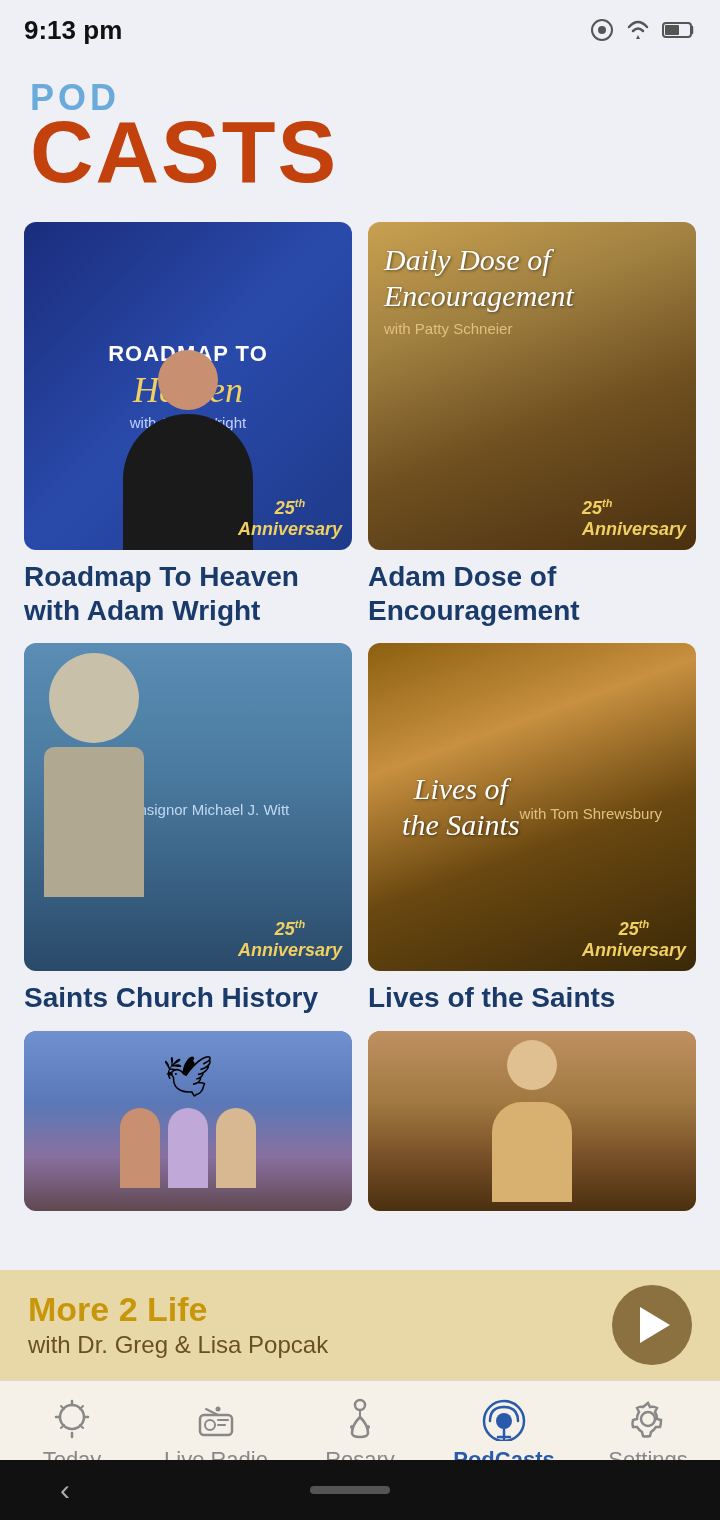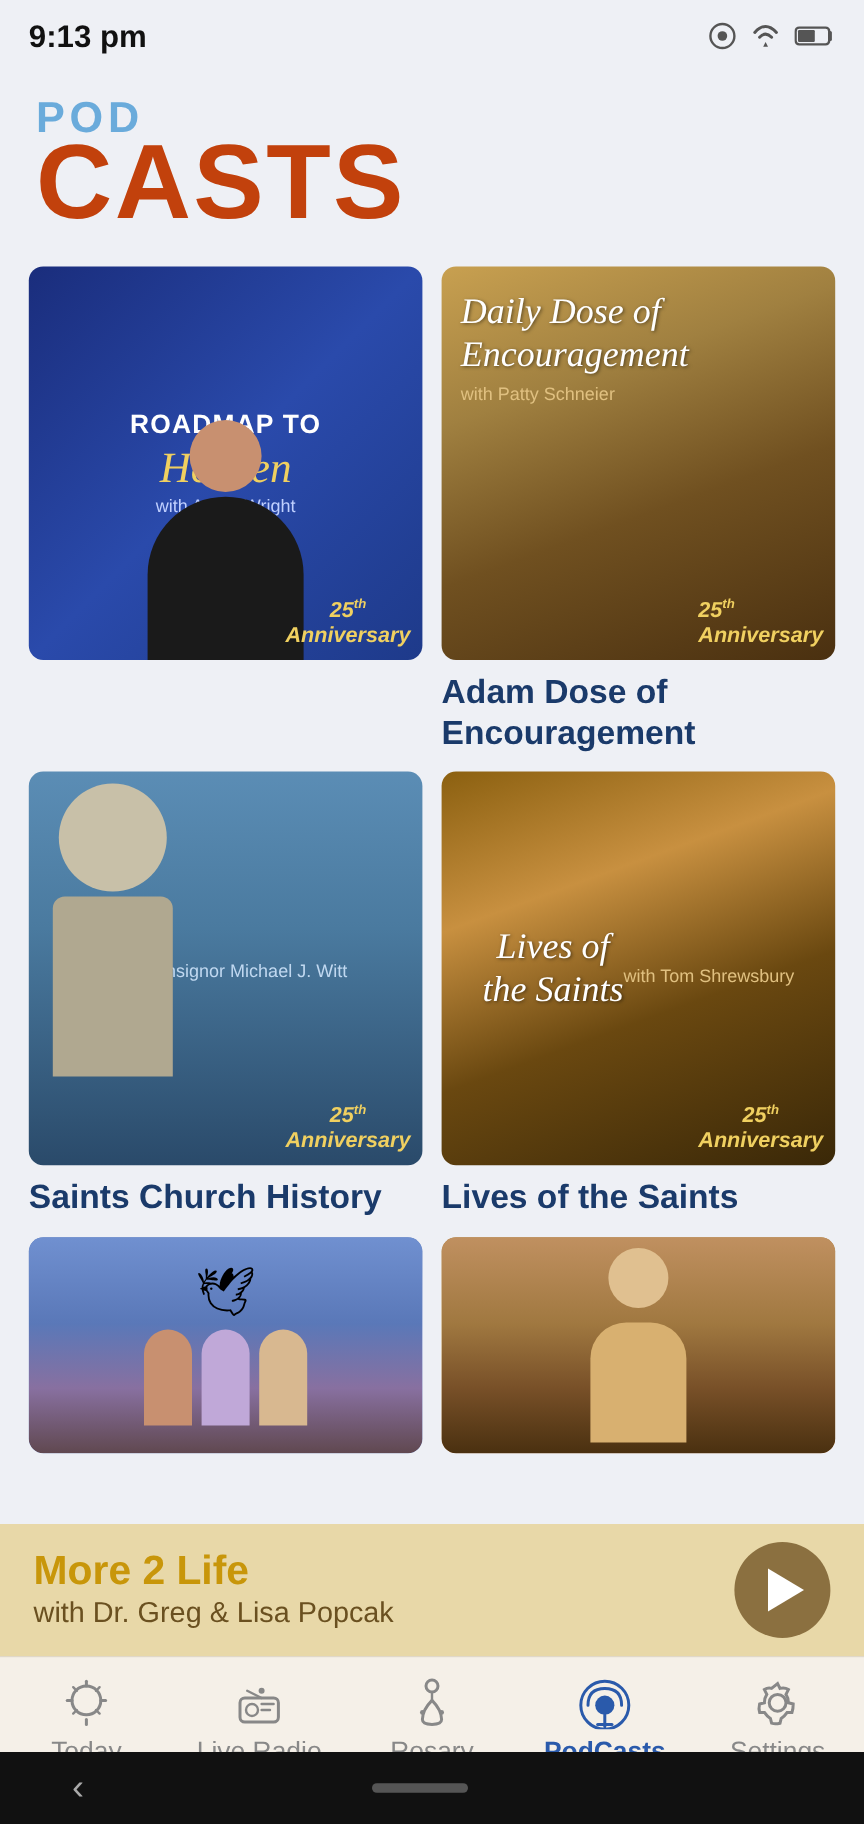--- a/index.html
+++ b/index.html
@@ -342,20 +342,21 @@
           <div class="thumb-script">Heaven</div>
           <div class="thumb-sub">with Adam Wright</div>
 
           <div style="position:absolute;bottom:0;left:50%;transform:translateX(-50%);width:140px;height:200px;overflow:hidden;">
             <div style="width:60px;height:60px;background:#c89070;border-radius:50%;margin:0 auto 4px;"></div>
             <div style="width:130px;height:160px;background:#1a1a1a;border-radius:65px 65px 0 0;margin:0 auto;"></div>
           </div>
           <div class="thumb-ann" style="position:absolute;bottom:10px;right:10px;font-size:18px;color:#f0d060;font-style:italic;font-weight:700;">25<sup style="font-size:11px">th</sup><br>Anniversary</div>
         </div>
       </div>
+      <div class="podcast-title">Roadmap To Heaven with Adam Wright</div>
     </div>
 
     <div class="podcast-item">
       <div class="podcast-thumb podcast-thumb-2" style="background: linear-gradient(160deg, #c8a050 0%, #a08040 30%, #705020 60%, #4a3010 100%);">
         <div class="thumb-content">
           <div style="font-size:30px;font-style:italic;font-family:Georgia,serif;color:white;line-height:1.2;text-shadow:1px 1px 3px rgba(0,0,0,0.5);">Daily Dose of<br>Encouragement</div>
           <div style="font-size:15px;color:#e0c080;margin-top:6px;">with Patty Schneier</div>
           <div style="position:absolute;bottom:10px;right:10px;font-size:18px;color:#f0d060;font-style:italic;font-weight:700;">25<sup style="font-size:11px">th</sup><br>Anniversary</div>
         </div>
       </div>

